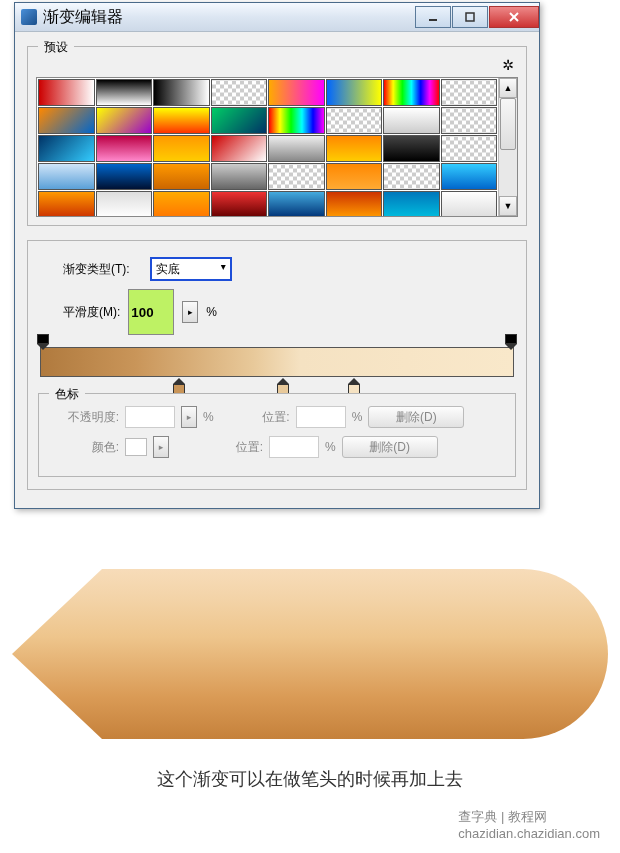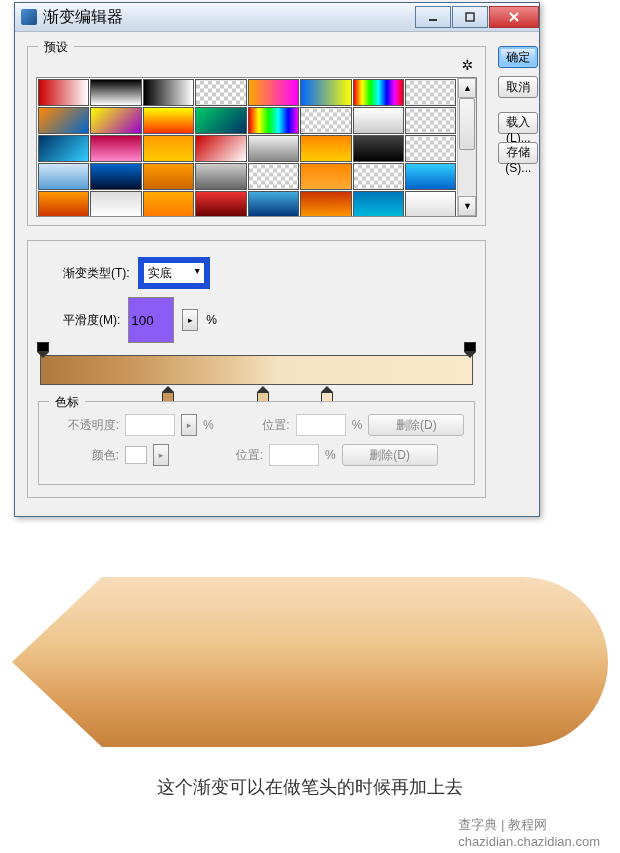--- a/index.html
+++ b/index.html
@@ -132,28 +132,28 @@
   cursor: pointer;
 }
 .btn.primary {
   border: 1px solid #2a6db0;
   background: linear-gradient(#eaf4ff,#a8d3ff 50%,#7fc2fa);
   box-shadow: 0 0 0 2px #8dc8ff inset;
 }
 .type-group { margin-top: 14px; padding: 16px 10px 12px 10px; }
 .type-row { display:flex; align-items:center; gap: 8px; margin-bottom: 8px; padding-left: 25px;}
 .select {
-  height: 20px; border: 6px solid #1d4ed8; background:#fff;
-  position: relative; min-width: 56px;
-  display:flex;align-items:center;padding-left:4px;
+  height: 20px; border: 2px solid #1d4ed8; background:#fff;
+  padding-right: 18px; position: relative; min-width: 56px;
+  display:flex;align-items:center;padding-left:4px;margin-left:12px;
 }
 .select:after {
   content:"▾"; position:absolute; right:4px; top:2px; font-size:10px;
 }
-.num-input { width: 40px; height: 18px; border:1px solid #888; background:#8b5cf6; padding:13px 2px; }
+.num-input { width: 40px; height: 18px; border:1px solid #888; background:#bef264; padding:13px 2px;font-weight:bold; }
 .step-btn {
   width: 14px; height: 20px; border:1px solid #888;
   background: linear-gradient(#fafafa,#ddd); font-size:9px;
   display:flex;align-items:center;justify-content:center;
 }
 .gradient-editor { margin-top: 12px; }
 .gradient-bar {
   height: 28px;
   border: 1px solid #555;
   background: linear-gradient(90deg,#b07a3e 0%, #c99559 20%, #e8c99a 45%, #f5e2c2 55%, #f9e8ca 100%);
@@ -346,26 +346,20 @@
             <span style="width:12px"></span>
             <span class="label">位置:</span>
             <input class="small-input" style="">
             <span>%</span>
             <button class="btn ghost">删除(D)</button>
           </div>
         </div>
       </div>
     </div>
 
-    <div class="right-col">
-      <button class="btn primary">确定</button>
-      <button class="btn">取消</button>
-      <button class="btn" style="margin-top:6px">载入(L)...</button>
-      <button class="btn">存储(S)...</button>
-    </div>
   </div>
 </div>
 
 <div class="pencil-demo">
   <div class="pencil-shape"></div>
 </div>
 
 <div class="caption">这个渐变可以在做笔头的时候再加上去</div>
 
 <div class="page-bottom">

